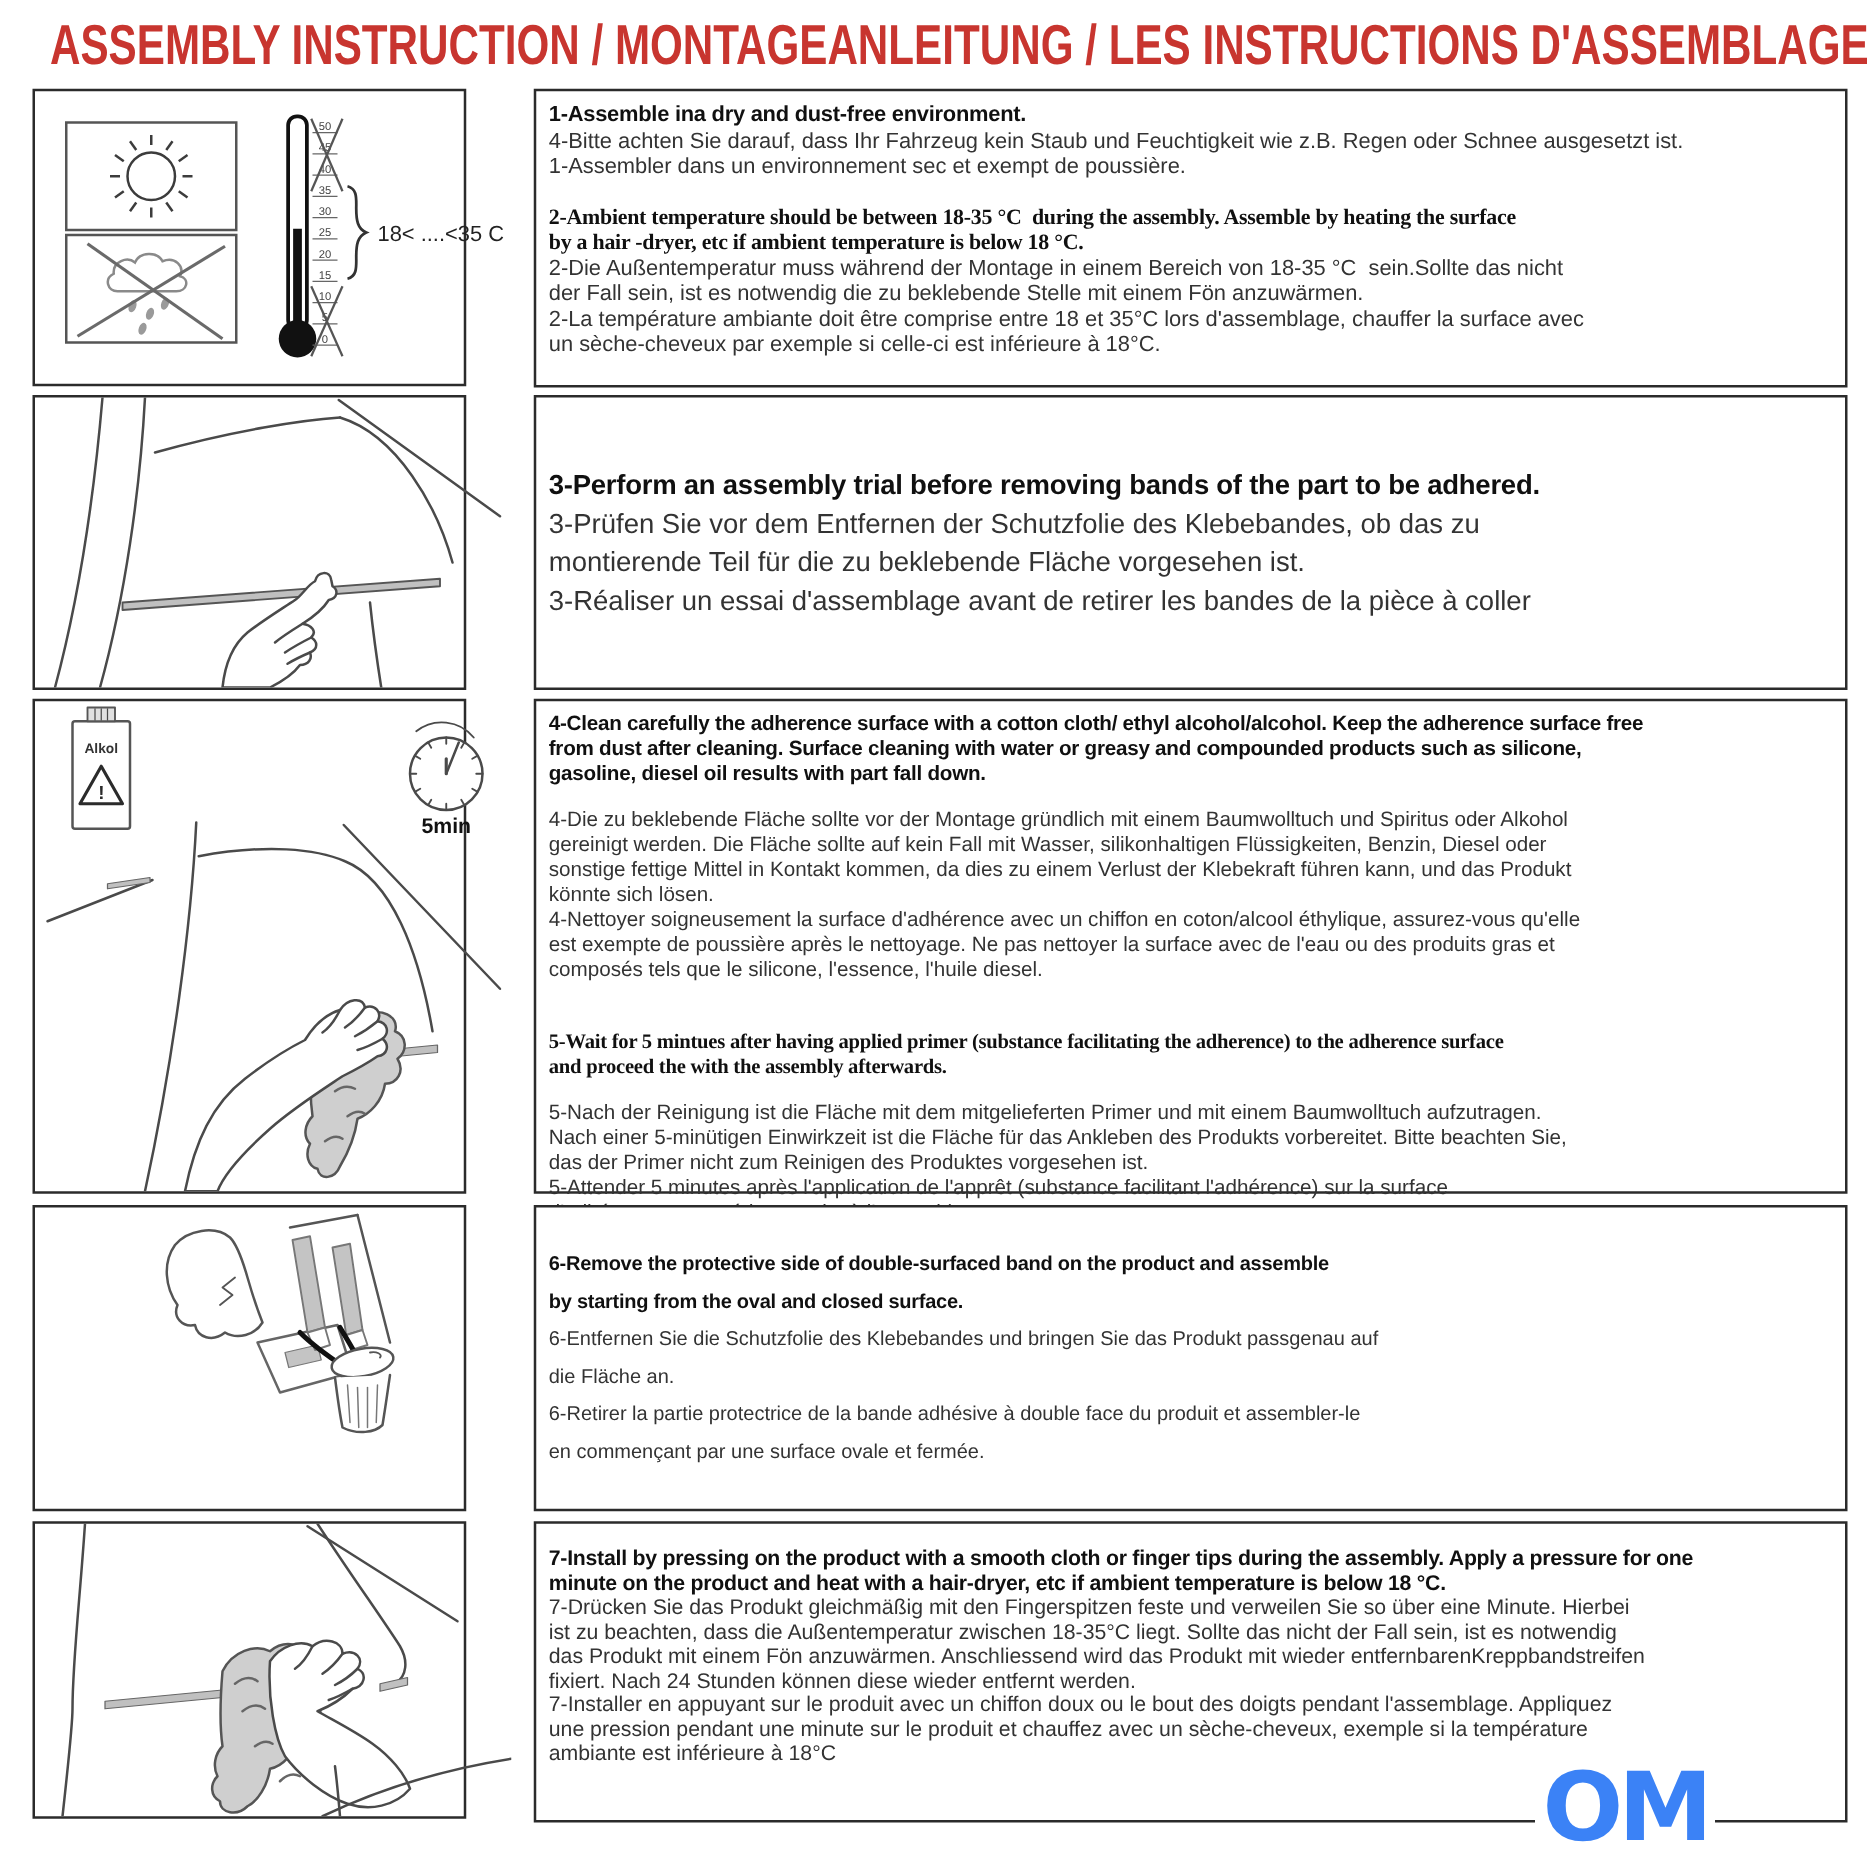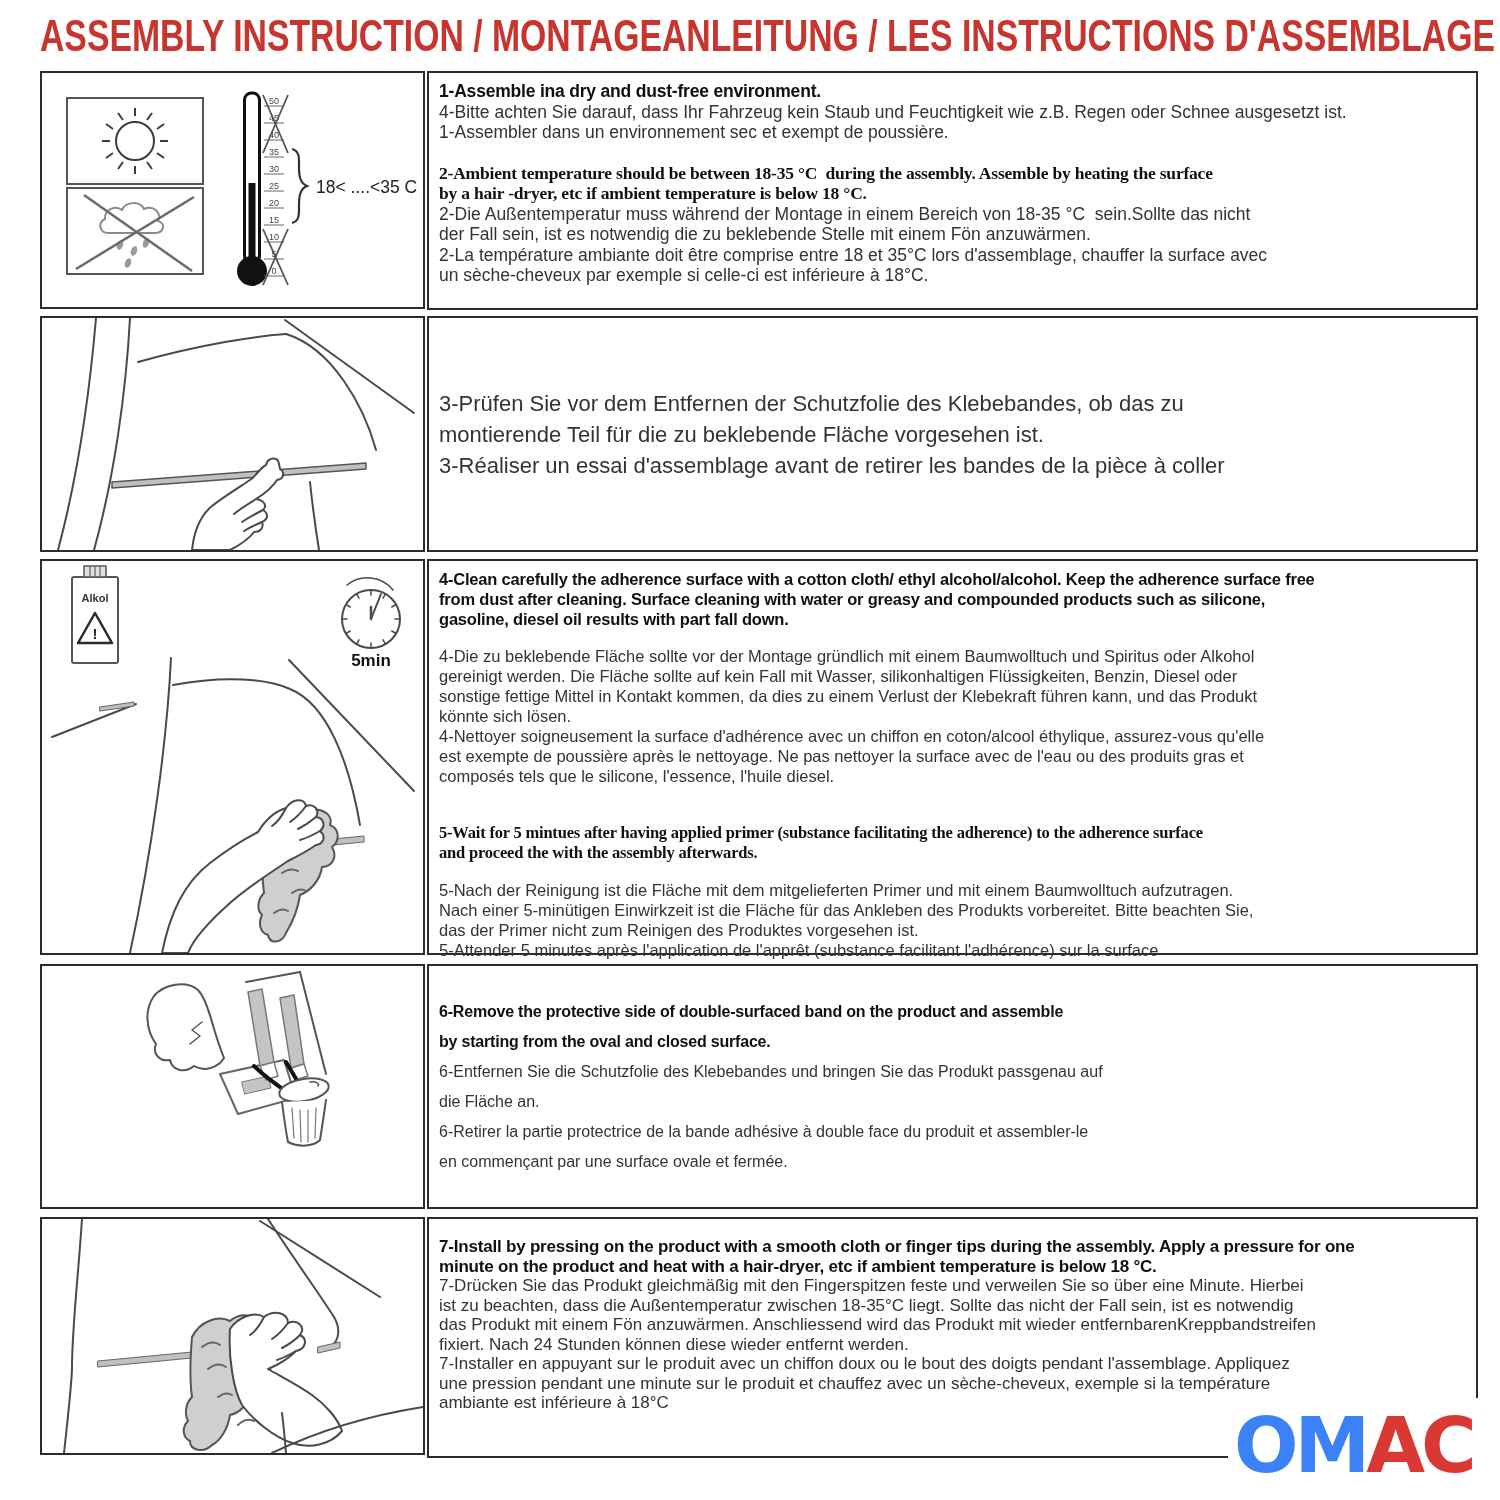--- a/index.html
+++ b/index.html
@@ -7,21 +7,21 @@
     width:1500px;height:1500px;position:relative;background:#fff;
     font-family:"Liberation Sans",sans-serif;overflow:hidden;
   }
   .title{
     position:absolute;left:40px;top:10px;
     font-size:45px;font-weight:bold;color:#c8352f;
     white-space:pre;letter-spacing:0px;
     transform:scaleX(0.75);transform-origin:0 0;
   }
   .imgbox{
-    position:absolute;left:40px;width:385px;background:#fff;
+    position:absolute;left:26px;width:347px;background:#fff;
     border:2px solid #2b2b2b;box-sizing:border-box;
   }
   .textbox{
     position:absolute;left:427px;width:1051px;background:#fff;
     border:2px solid #2b2b2b;box-sizing:border-box;
     padding:8px 10px;color:#222;display:flex;flex-direction:column;
   }
   .t-center{justify-content:center;}
   .p{white-space:pre;}
   .b{font-weight:bold;color:#101010;letter-spacing:-0.2px;}
@@ -147,20 +147,21 @@
     <path d="M70,170 L324,151 L324,145 L70,164 Z" fill="#c0c0c0" stroke="#555" stroke-width="1.5"></path>
     <path d="M268,164 C271,193 274,213 277,232"></path>
     <path d="M150,232 C152,213 158,198 170,188 C180,180 196,170 208,162 C214,158 218,150 224,147 C226,139 236,138 237,146 L238,151 C243,154 242,161 235,162 C230,170 222,176 214,181 C221,182 226,187 221,192 C226,195 227,201 220,204 C222,209 219,214 212,214 C206,222 196,228 188,232 Z" fill="#fff"></path>
     <path d="M214,181 C206,186 198,191 192,196"></path>
     <path d="M221,192 C213,196 206,200 200,204"></path>
     <path d="M220,204 C213,207 207,210 202,213"></path>
   </svg>
 </div>
 
 <div class="textbox s2 t-center" style="top:316px;height:236px;">
+  <div class="p b">3-Perform an assembly trial before removing bands of the part to be adhered.</div>
   <div class="p r">3-Prüfen Sie vor dem Entfernen der Schutzfolie des Klebebandes, ob das zu
 montierende Teil für die zu beklebende Fläche vorgesehen ist.
 3-Réaliser un essai d'assemblage avant de retirer les bandes de la pièce à coller</div>
 </div>
 
 <div class="imgbox" style="top:559px;height:396px;">
   <svg width="381" height="392" viewBox="0 0 381 392" fill="none" stroke="#4a4a4a" stroke-width="2" stroke-linecap="round" stroke-linejoin="round">
 
     <g>
       <rect x="30" y="16" width="46" height="86" rx="2" fill="#fff" stroke="#555"></rect>
@@ -298,14 +299,13 @@
 ist zu beachten, dass die Außentemperatur zwischen 18-35°C liegt. Sollte das nicht der Fall sein, ist es notwendig
 das Produkt mit einem Fön anzuwärmen. Anschliessend wird das Produkt mit wieder entfernbarenKreppbandstreifen
 fixiert. Nach 24 Stunden können diese wieder entfernt werden.
 7-Installer en appuyant sur le produit avec un chiffon doux ou le bout des doigts pendant l'assemblage. Appliquez
 une pression pendant une minute sur le produit et chauffez avec un sèche-cheveux, exemple si la température
 ambiante est inférieure à 18°C</div>
 </div>
 
 <div class="logo">
   <span class="lk">OM</span>
-    <span class="lr">AC</span>
 </div>
 
 </body></html>

